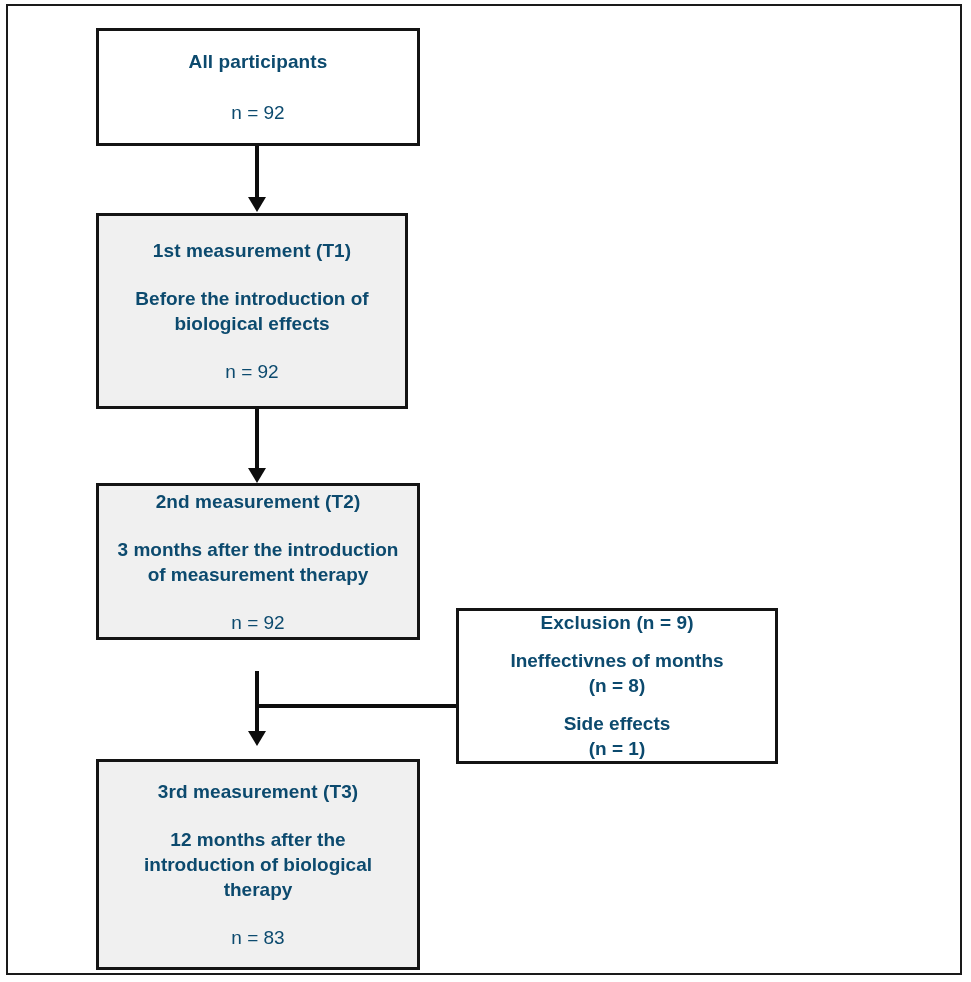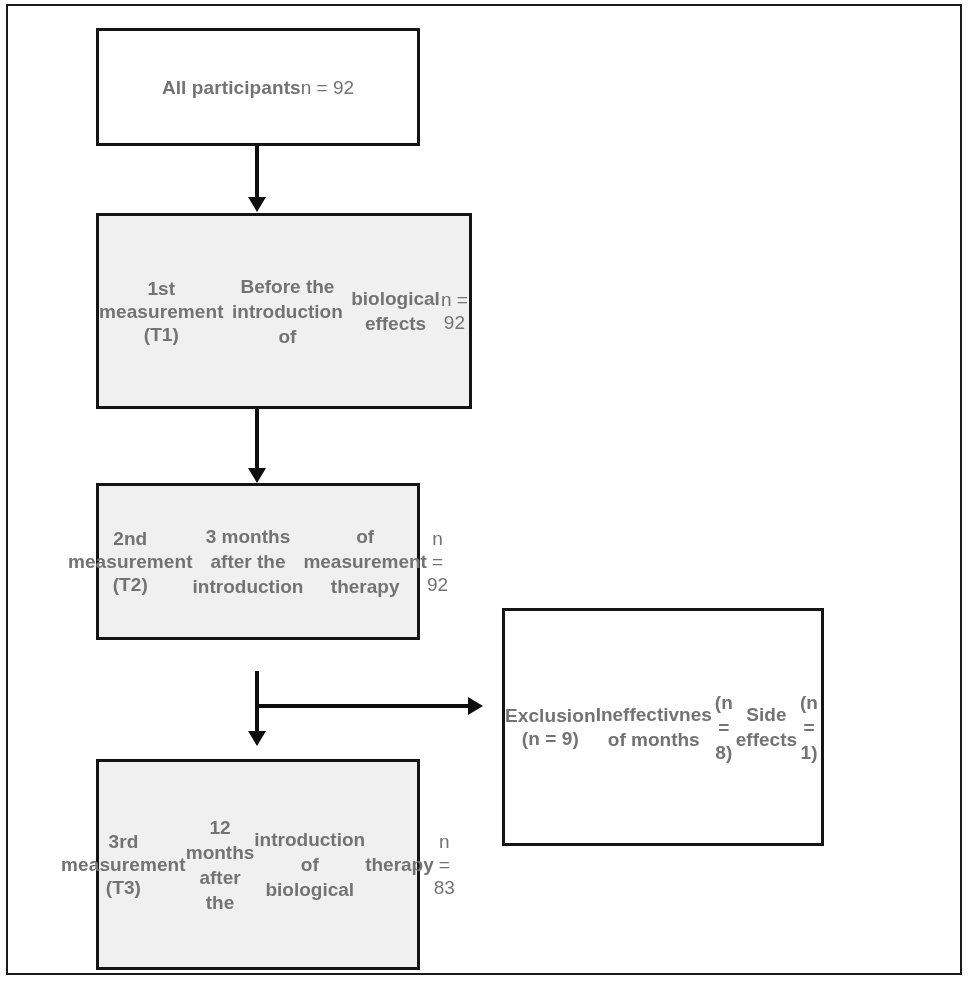--- a/index.html
+++ b/index.html
@@ -27,25 +27,25 @@
     border: 2px solid #1a1a1a;
     box-sizing: border-box;
     background: #ffffff;
   }
   .node {
     position: absolute;
     box-sizing: border-box;
     border: 3px solid #141414;
     background: #ffffff;
     display: flex;
-    flex-direction: row;
+    flex-direction: column;
     align-items: center;
     justify-content: center;
     text-align: center;
-    color: #737373;
+    color: #0c4a6e;
   }
   .node.shaded {
     background: #f0f0f0;
   }
   .node-title {
     font-weight: bold;
     font-size: 19px;
     line-height: 23px;
     letter-spacing: 0.1px;
   }
@@ -99,21 +99,21 @@
 
   <div class="node" style="left:96px; top:28px; width:324px; height:118px;">
     <div class="node-title">All participants</div>
     <div class="gap-lg"></div>
     <div class="node-count">n = 92</div>
   </div>
 
   <div class="vline" style="left:255px; top:146px; height:52px;"></div>
   <div class="arrowhead-down" style="left:248px; top:197px;"></div>
 
-  <div class="node shaded" style="left:96px; top:213px; width:376px; height:196px;">
+  <div class="node shaded" style="left:96px; top:213px; width:312px; height:196px;">
     <div class="node-title">1st measurement (T1)</div>
     <div class="gap-md"></div>
     <div class="node-body">Before the introduction of</div>
     <div class="node-body">biological effects</div>
     <div class="gap-md"></div>
     <div class="node-count">n = 92</div>
   </div>
 
   <div class="vline" style="left:255px; top:409px; height:60px;"></div>
   <div class="arrowhead-down" style="left:248px; top:468px;"></div>
@@ -126,21 +126,21 @@
     <div class="gap-md"></div>
     <div class="node-count">n = 92</div>
   </div>
 
   <div class="vline" style="left:255px; top:671px; height:61px;"></div>
   <div class="arrowhead-down" style="left:248px; top:731px;"></div>
 
   <div class="hline" style="left:255px; top:704px; width:214px;"></div>
   <div class="arrowhead-right" style="left:468px; top:697px;"></div>
 
-  <div class="node" style="left:502px; top:608px; width:322px; height:238px;">
+  <div class="node" style="left:456px; top:608px; width:322px; height:156px;">
     <div class="node-title">Exclusion (n = 9)</div>
     <div class="gap-md"></div>
     <div class="node-body">Ineffectivnes of months</div>
     <div class="node-body">(n = 8)</div>
     <div class="gap-md"></div>
     <div class="node-body">Side effects</div>
     <div class="node-body">(n = 1)</div>
   </div>
 
   <div class="node shaded" style="left:96px; top:759px; width:324px; height:211px;">

